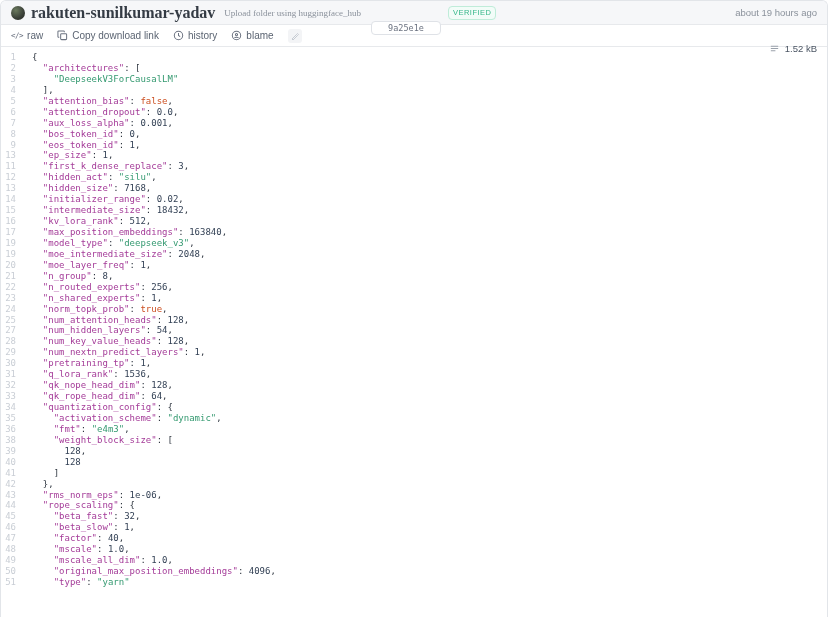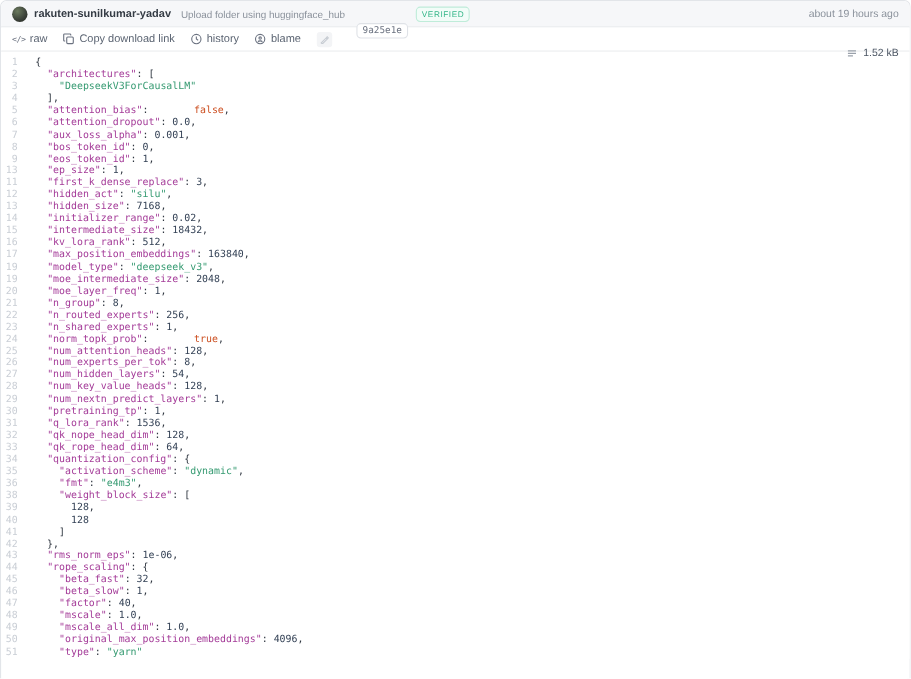--- a/index.html
+++ b/index.html
@@ -18,31 +18,31 @@
   .commit-bar {
     height:24px; display:flex; align-items:center;
     padding:0 10px; background:#f6f7f9;
     border-bottom:1px solid #e7e9ec;
   }
   .avatar {
     width:14px; height:14px; border-radius:50%;
     background:radial-gradient(circle at 35% 30%, #6b7a5e, #3a4038 60%, #23261f);
     flex:none; margin-right:6px; cursor:pointer;
   }
-  .author { font-size:10px; font-weight:700; color:#343b44; cursor:pointer; }
+  .author { font-size:16px; font-weight:700; color:#343b44; cursor:pointer;font-family:Liberation Serif, serif; }
   .commit-msg {
-    font-family:Liberation Sans, sans-serif;
+    font-family:Liberation Serif, serif;
     font-size:9px; color:#8a919b; margin-left:9px; cursor:pointer;
     white-space:nowrap;
   }
   .hash-chip {
     font-family:"DejaVu Sans Mono", monospace;
     font-size:8.5px; color:#6b7280; background:#fff;
     border:1px solid #dfe2e7; border-radius:4px;
-    padding:1px 5px; margin-left:10px; cursor:pointer;margin-top:30px;
+    padding:1px 16px; margin-left:10px; cursor:pointer;margin-top:30px;
   }
   .verified-badge {
     font-size:7.5px; font-weight:400; letter-spacing:0.5px;
     color:#35b689; background:#f2fcf8;
     border:1px solid #bfecd9; border-radius:4px;
     padding:1.5px 4px; margin-left:7px;
   }
   .time-ago { margin-left:auto; font-size:9.5px; color:#8a919b; }
 
   
@@ -78,21 +78,21 @@
     font-family:"DejaVu Sans Mono", monospace; font-size:9px;
   }
   .ln {
     flex:none; width:15px; text-align:right;
     color:#c9ced5; cursor:pointer;
   }
   .lc { padding-left:16px; white-space:pre; color:var(--c-plain,#2f3640); }
   .tok-k { color:var(--c-key,#a43b98); }
   .tok-s { color:var(--c-str,#359a71); }
   .tok-n { color:var(--c-num,#334155); }
-  .tok-b { color:var(--c-bool,#cc4f21);margin-left:36px; }
+  .tok-b { color:var(--c-bool,#cc4f21); }
   .tok-p { color:var(--c-plain,#2f3640); }
 </style>
 </head>
 <body>
 
 <div class="card">
 
   <div class="commit-bar">
     <span class="avatar"></span>
     <span class="author">rakuten-sunilkumar-yadav</span>
@@ -252,24 +252,20 @@
         </div>
         <div class="code-line">
           <span class="ln">24</span>
           <span class="lc"><span class="tok-p">  </span><span class="tok-k">"norm_topk_prob"</span><span class="tok-p">: </span><span class="tok-b">true</span><span class="tok-p">,</span></span>
         </div>
         <div class="code-line">
           <span class="ln">25</span>
           <span class="lc"><span class="tok-p">  </span><span class="tok-k">"num_attention_heads"</span><span class="tok-p">: </span><span class="tok-n">128</span><span class="tok-p">,</span></span>
         </div>
         <div class="code-line">
-          <span class="ln">26</span>
-          <span class="lc"><span class="tok-p">  </span><span class="tok-k">"num_experts_per_tok"</span><span class="tok-p">: </span><span class="tok-n">8</span><span class="tok-p">,</span></span>
-        </div>
-        <div class="code-line">
           <span class="ln">27</span>
           <span class="lc"><span class="tok-p">  </span><span class="tok-k">"num_hidden_layers"</span><span class="tok-p">: </span><span class="tok-n">54</span><span class="tok-p">,</span></span>
         </div>
         <div class="code-line">
           <span class="ln">28</span>
           <span class="lc"><span class="tok-p">  </span><span class="tok-k">"num_key_value_heads"</span><span class="tok-p">: </span><span class="tok-n">128</span><span class="tok-p">,</span></span>
         </div>
         <div class="code-line">
           <span class="ln">29</span>
           <span class="lc"><span class="tok-p">  </span><span class="tok-k">"num_nextn_predict_layers"</span><span class="tok-p">: </span><span class="tok-n">1</span><span class="tok-p">,</span></span>

